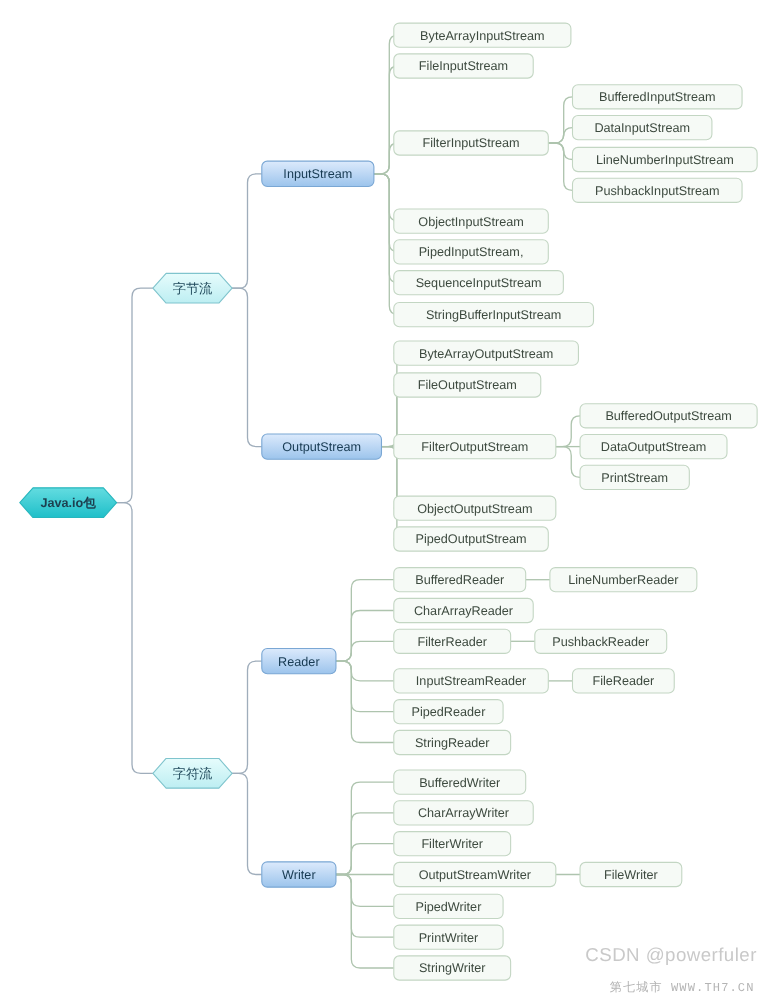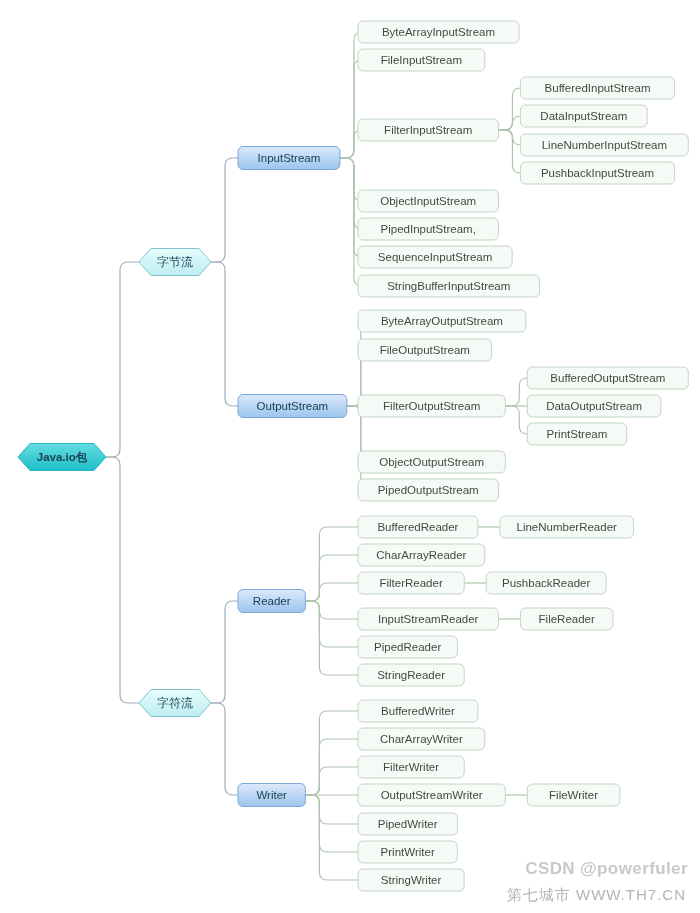--- a/index.html
+++ b/index.html
@@ -16,26 +16,26 @@
   
   text{ dominant-baseline:middle; }
   .t-root{ font-size:11.5px; fill:#1d3f4f; font-weight:600; }
   .t-l1  { font-size:12px;   fill:#214a5c; }
   .t-l2  { font-size:11.5px; fill:#173a52; }
   .t-leaf{ font-size:11.5px; fill:#3d4a3f; }
 
   .wm{
     position:absolute; right:12px; bottom:34px;
     font-size:17px; color:#c9c9c9; letter-spacing:.4px;
-    font-family:"Liberation Sans",sans-serif; white-space:nowrap;font-weight:bold;
+    font-family:"Liberation Sans",sans-serif; white-space:nowrap;
   }
   .wm2{
     position:absolute; right:14px; bottom:8px;
-    font-size:15px; color:#b4b4b4; letter-spacing:1px; white-space:nowrap;
-    font-family:Liberation Sans, sans-serif;
+    font-size:11px; color:#b4b4b4; letter-spacing:1px; white-space:nowrap;
+    font-family:Liberation Mono, monospace;
     margin-top:37px;
   }
 </style>
 </head>
 <body>
 
 <div id="stage">
   <svg id="map" viewBox="0 0 700 913">
     <defs>
       <linearGradient id="gRoot" x1="0" y1="0" x2="0" y2="1">

